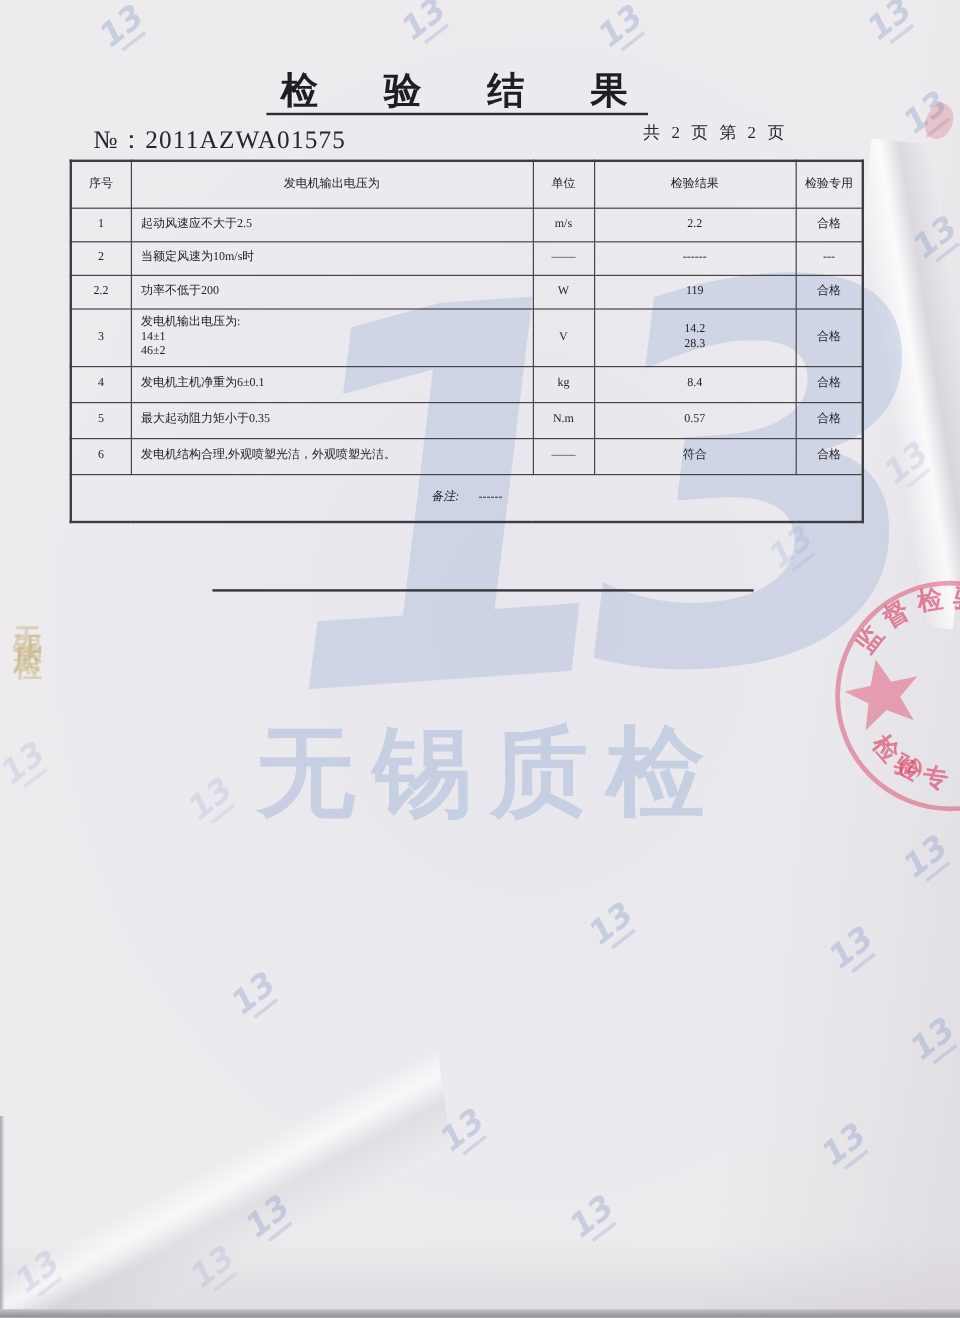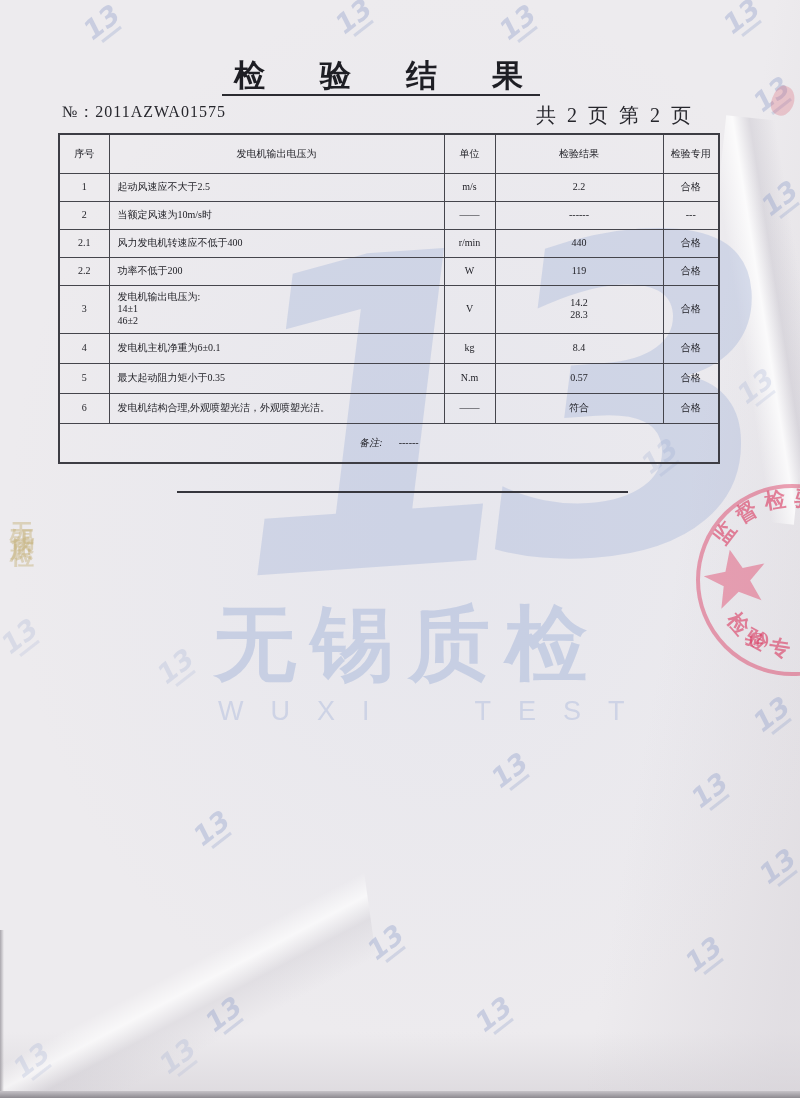--- a/index.html
+++ b/index.html
@@ -65,22 +65,22 @@
     color:rgba(199,179,128,0.48);user-select:none;
   }
 
   
   .title{
     position:absolute;left:234px;top:55px;
     font-size:31px;font-weight:bold;letter-spacing:55px;
     color:#1e1e24;white-space:nowrap;
   }
   .title-underline{position:absolute;left:222px;top:94px;width:318px;height:2px;background:#2b2b31;}
-  .no-line{position:absolute;left:62px;top:102px;font-size:16px;letter-spacing:1px;}
-  .page-info{position:absolute;left:536px;top:102px;font-size:20px;letter-spacing:3px;}
+  .no-line{position:absolute;left:78px;top:102px;font-size:21px;letter-spacing:1px;}
+  .page-info{position:absolute;left:536px;top:102px;font-size:14px;letter-spacing:3px;}
 
   
   table.result{
     position:absolute;left:58px;top:133px;width:660px;
     border-collapse:collapse;table-layout:fixed;
     font-size:10px;color:#222228;
     border:2.5px solid #3d3d44;
   }
   table.result td,table.result th{
     border:1.6px solid #45454c;
@@ -131,21 +131,20 @@
   <span class="mini-logo" style="left:194px;top:814px"><b>13</b><i></i></span>
   <span class="mini-logo" style="left:760px;top:852px"><b>13</b><i></i></span>
   <span class="mini-logo" style="left:368px;top:928px"><b>13</b><i></i></span>
   <span class="mini-logo" style="left:686px;top:940px"><b>13</b><i></i></span>
   <span class="mini-logo" style="left:206px;top:1000px"><b>13</b><i></i></span>
   <span class="mini-logo" style="left:476px;top:1000px"><b>13</b><i></i></span>
   <span class="mini-logo ml-faint" style="left:14px;top:1046px"><b>13</b><i></i></span>
   <span class="mini-logo ml-faint" style="left:160px;top:1042px"><b>13</b><i></i></span>
 
   <div class="wm-cn">无锡质检</div>
-  <div class="wm-en">WUXI TEST</div>
   <div class="wm-side">无锡质检</div>
 
   <div class="title">检验结果</div>
   <div class="title-underline"></div>
   <div class="no-line"><span>№：</span><span>2011AZWA01575</span></div>
   <div class="page-info">共 2 页 第 2 页</div>
 
   <table class="result">
     <colgroup>
         <col style="width:50px">
@@ -168,27 +167,20 @@
       <td>m/s</td>
       <td>2.2</td>
       <td>合格</td>
     </tr>
     <tr class="r-s">
       <td>2</td>
       <td class="item">当额定风速为10m/s时</td>
       <td>——</td>
       <td>------</td>
       <td>---</td>
-    </tr>
-    <tr class="r-s">
-      <td>2.1</td>
-      <td class="item">风力发电机转速应不低于400</td>
-      <td>r/min</td>
-      <td>440</td>
-      <td>合格</td>
     </tr>
     <tr class="r-s">
       <td>2.2</td>
       <td class="item">功率不低于200</td>
       <td>W</td>
       <td>119</td>
       <td>合格</td>
     </tr>
     <tr class="r-tall">
       <td>3</td>

